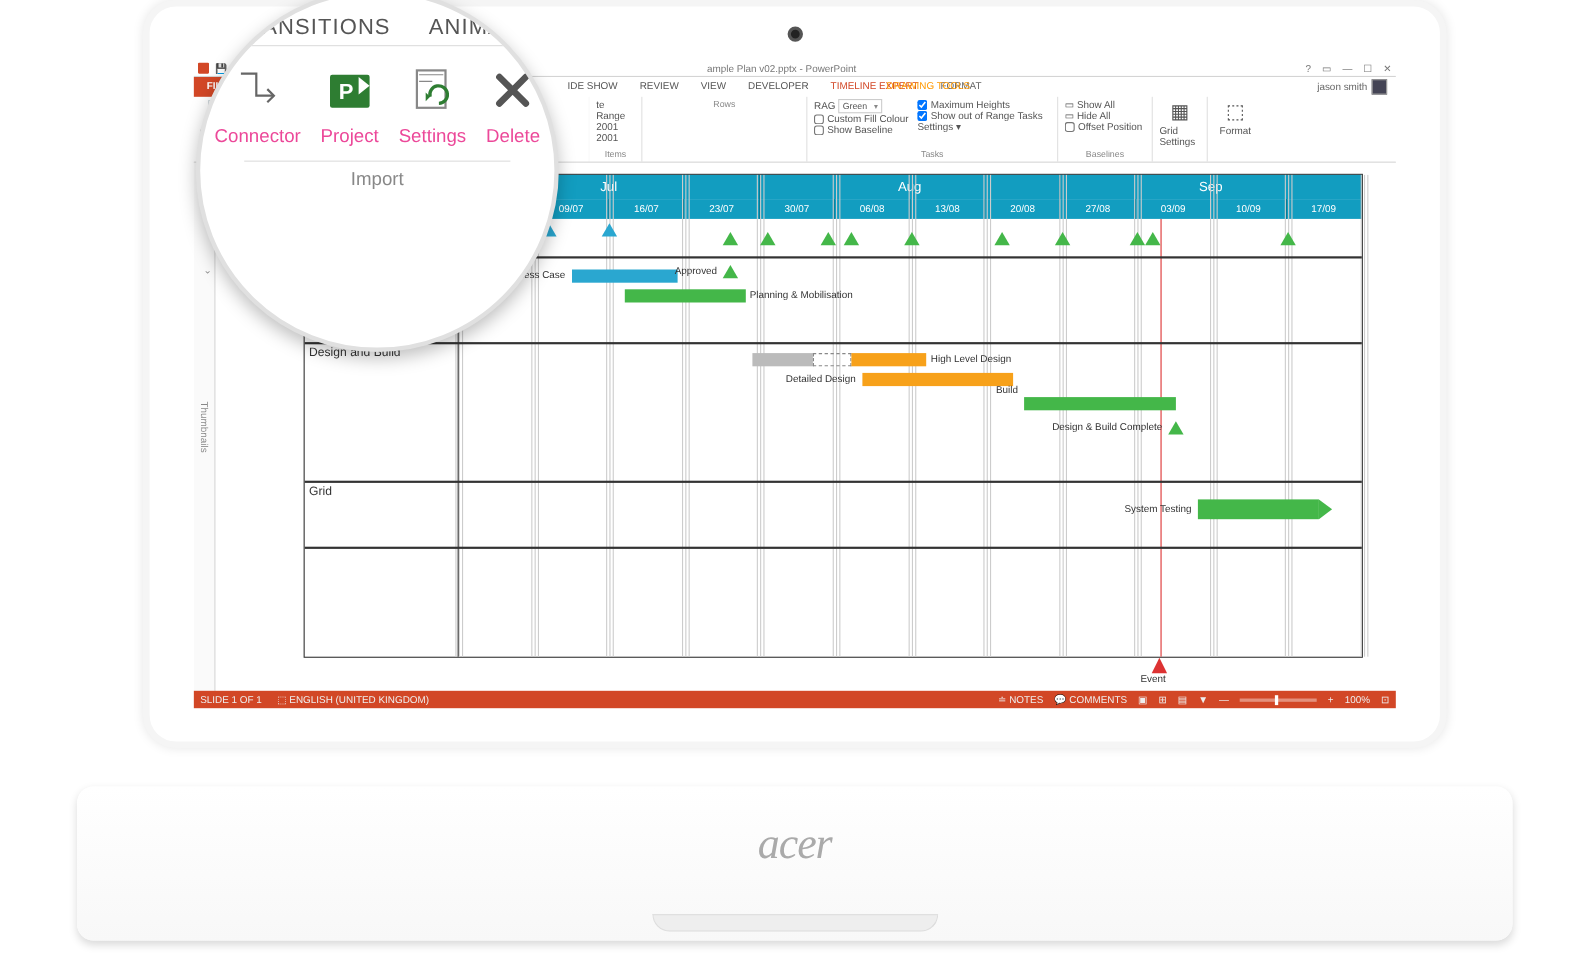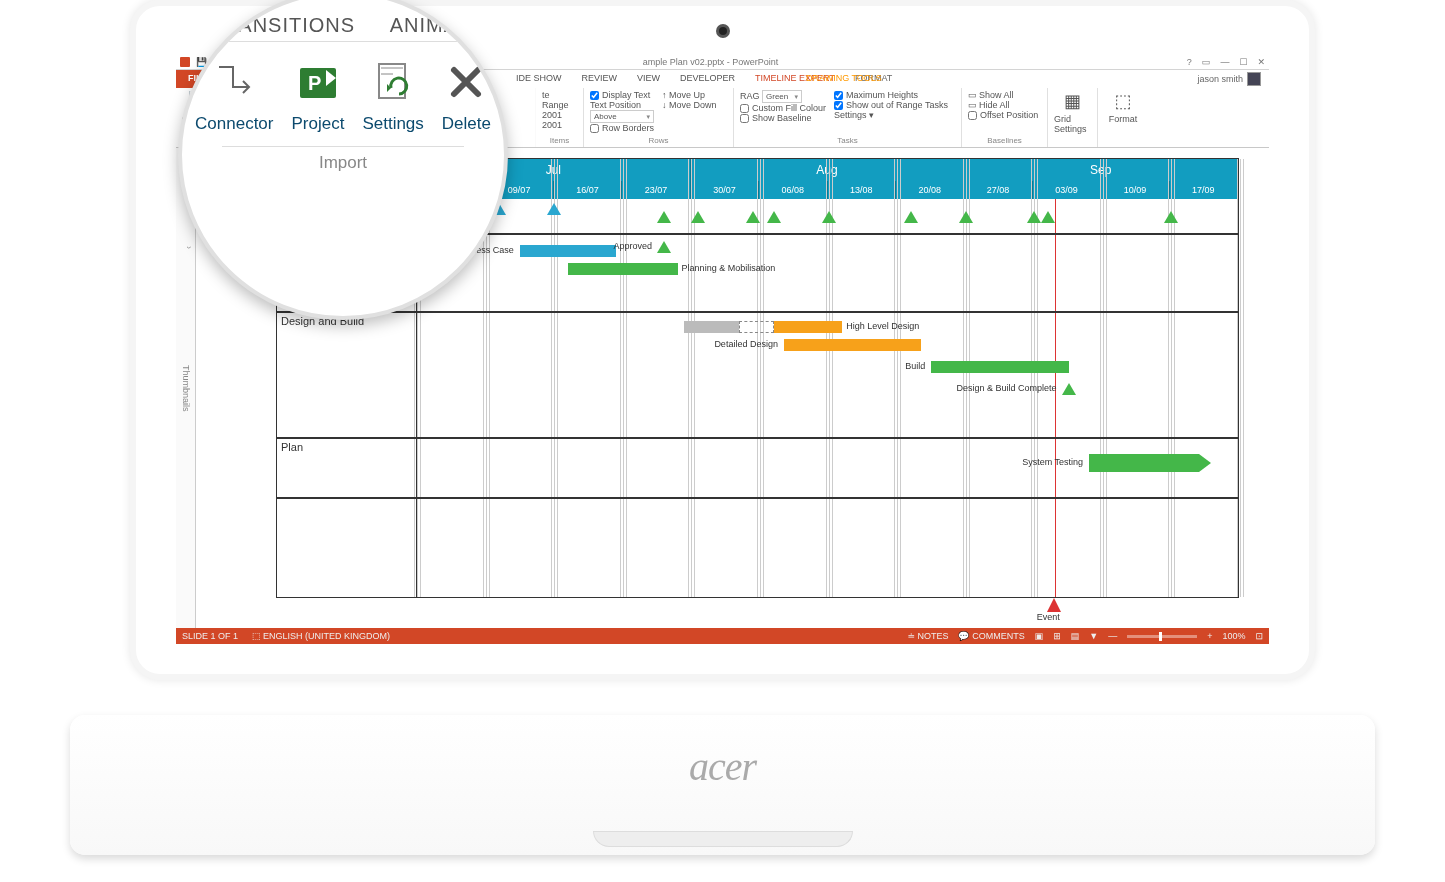--- a/index.html
+++ b/index.html
@@ -63,21 +63,21 @@
 .zoom-slider{width:70px;height:3px;background:rgba(255,255,255,.4);position:relative}
 .zoom-slider .thumb{position:absolute;left:45%;top:-3px;width:3px;height:9px;background:#fff}
 
 .lens{position:absolute;left:178px;top:-10px;width:330px;height:330px;border-radius:50%;background:#fff;border:4px solid #e0e0e0;box-shadow:0 6px 15px rgba(0,0,0,.25);overflow:hidden;z-index:50}
 .lens-inner{position:absolute;inset:0;padding-top:20px}
 .lens-tabs{text-align:center;font-size:20px;color:#555;letter-spacing:1px;padding-bottom:4px}
 .lens-tabs span{margin:0 14px}
 .lens-rb{display:flex;justify-content:center;gap:18px;padding:16px 0 10px}
 .lens-btn{display:flex;flex-direction:column;align-items:center;gap:8px;cursor:pointer}
 .lens-btn .ic{width:48px;height:48px;display:flex;align-items:center;justify-content:center}
-.lens-btn .cap{font-size:17px;color:#0c4a6e}
+.lens-btn .cap{font-size:17px;color:#ec4899}
 .lens-group{text-align:center;font-size:17px;color:#888;margin-top:6px}
 .avatar{width:14px;height:14px;background:#445;border:1px solid #999}
 svg{display:block}
 </style>
 </head>
 <body>
 
 <div class="laptop">
  <div class="bezel">
   <div class="camera"></div>
@@ -137,38 +137,20 @@
           </div>
     <div class="rg" style="width:48px">
      <div class="smallcol">
        <span>te Range</span>
        <span>2001</span>
        <span>2001</span>
      </div>
      <div class="lbl">Items</div>
     </div>
     <div class="rg" style="width:150px">
-     <div class="items">
-      <div class="smallcol">
-       <div class="chk">
-                  <input type="checkbox" checked="" style="">
-                  <span>Display Text</span>
-                </div>
-       <span>Text Position</span>
-       <div class="dd">Above</div>
-       <div class="chk">
-                  <input type="checkbox" style="">
-                  <span>Row Borders</span>
-                </div>
-      </div>
-      <div class="smallcol">
-       <span>↑ <span>Move Up</span></span>
-       <span>↓ <span>Move Down</span></span>
-      </div>
-     </div>
      <div class="lbl">Rows</div>
     </div>
     <div class="rg" style="width:228px">
      <div class="items">
       <div class="smallcol">
        <div><span>RAG</span> <span class="dd">Green</span></div>
        <div class="chk">
                   <input type="checkbox" style="">
                   <span>Custom Fill Colour</span>
                 </div>
@@ -310,25 +292,25 @@
               <div class="txt" style="right:586.1px;top:82px;text-align:right">Approved</div>
               <div class="hline" style="top:152px"></div>
               <div class="phase" style="top:156px">Design and  Build</div>
               <div class="bar" style="left:407.47499999999997px;top:162px;width:54.86666666666667px;background:#bbb"></div>
               <div style="position:absolute;left:462.34166666666664px;top:162px;width:34.291666666666686px;height:12px;border:1px dashed #888"></div>
               <div class="bar" style="left:496.6333333333333px;top:162px;width:68.58333333333333px;background:#f7a11a"></div>
               <div class="txt" style="left:569.2166666666667px;top:162px">High Level Design</div>
               <div class="bar" style="left:506.9208333333333px;top:180px;width:137.16666666666666px;background:#f7a11a"></div>
               <div class="txt" style="right:460.0791666666667px;top:180px;text-align:right">Detailed Design</div>
               <div class="bar" style="left:654.375px;top:202px;width:137.16666666666666px;background:#44b749"></div>
-              <div class="txt" style="right:312.625px;top:202px;text-align:center">Build</div>
+              <div class="txt" style="right:312.625px;top:190px;text-align:center">Build</div>
               <div class="tri g" style="left:784.5416666666666px;top:224px"></div>
               <div class="txt" style="right:181.45833333333337px;top:224px;text-align:left">Design &amp; Build Complete</div>
               <div class="hline" style="top:278px"></div>
-              <div class="phase" style="top:282px">Plan</div>
+              <div class="phase" style="top:282px">Grid</div>
               <div class="arrow-bar" style="left:812.1166666666667px;top:295px;width:109.73333333333333px"></div>
               <div class="txt" style="right:154.88333333333333px;top:298px;text-align:right">System Testing</div>
               <div class="hline" style="top:338px"></div>
             </div>
     <div style="position: absolute; left: 850.825px; bottom: 6px; text-align: center;">
               <div class="tri r" style="position:relative"></div>
               <div class="txt" style="position:relative;left:-10px">Event</div>
             </div>
           </div>
    </div>

